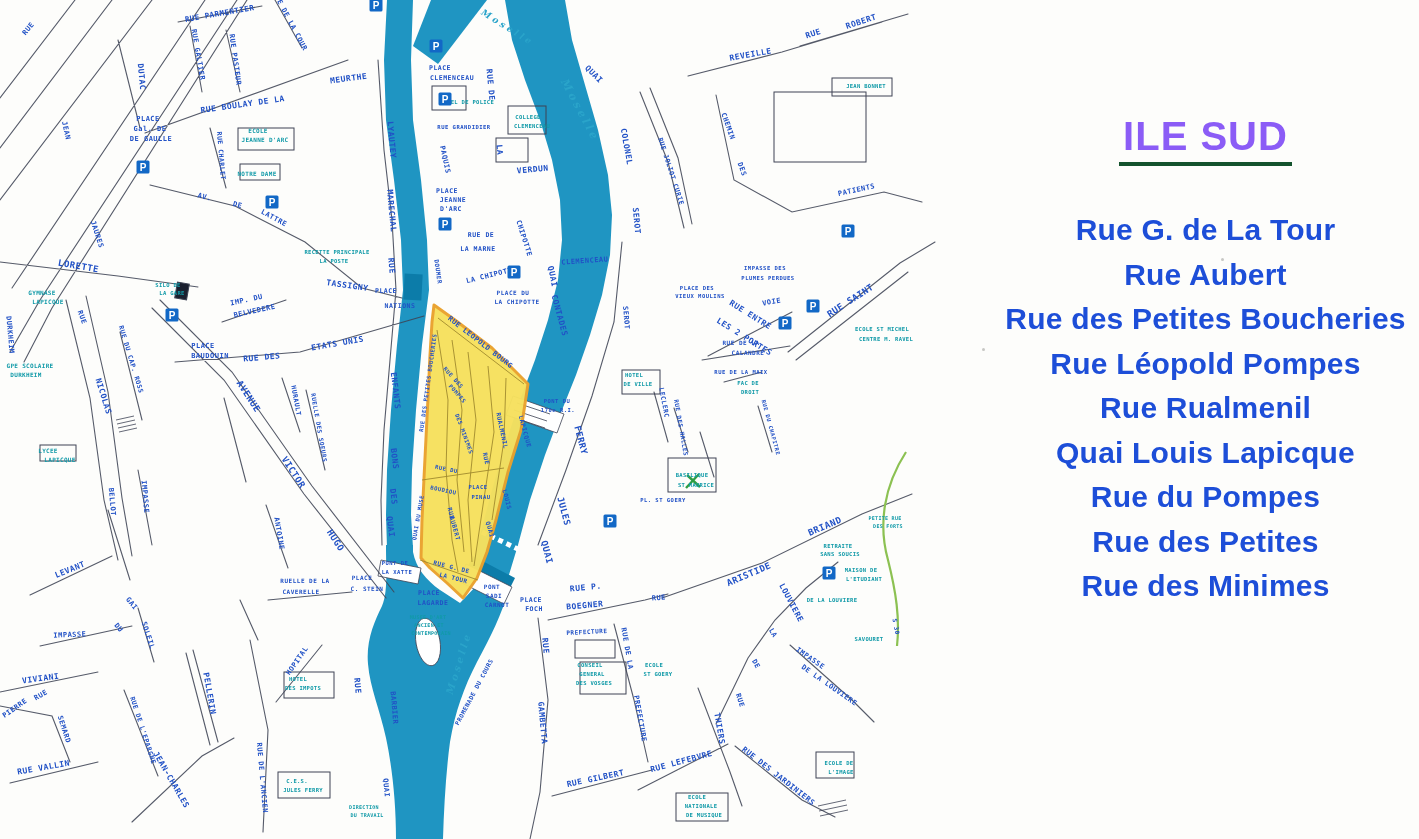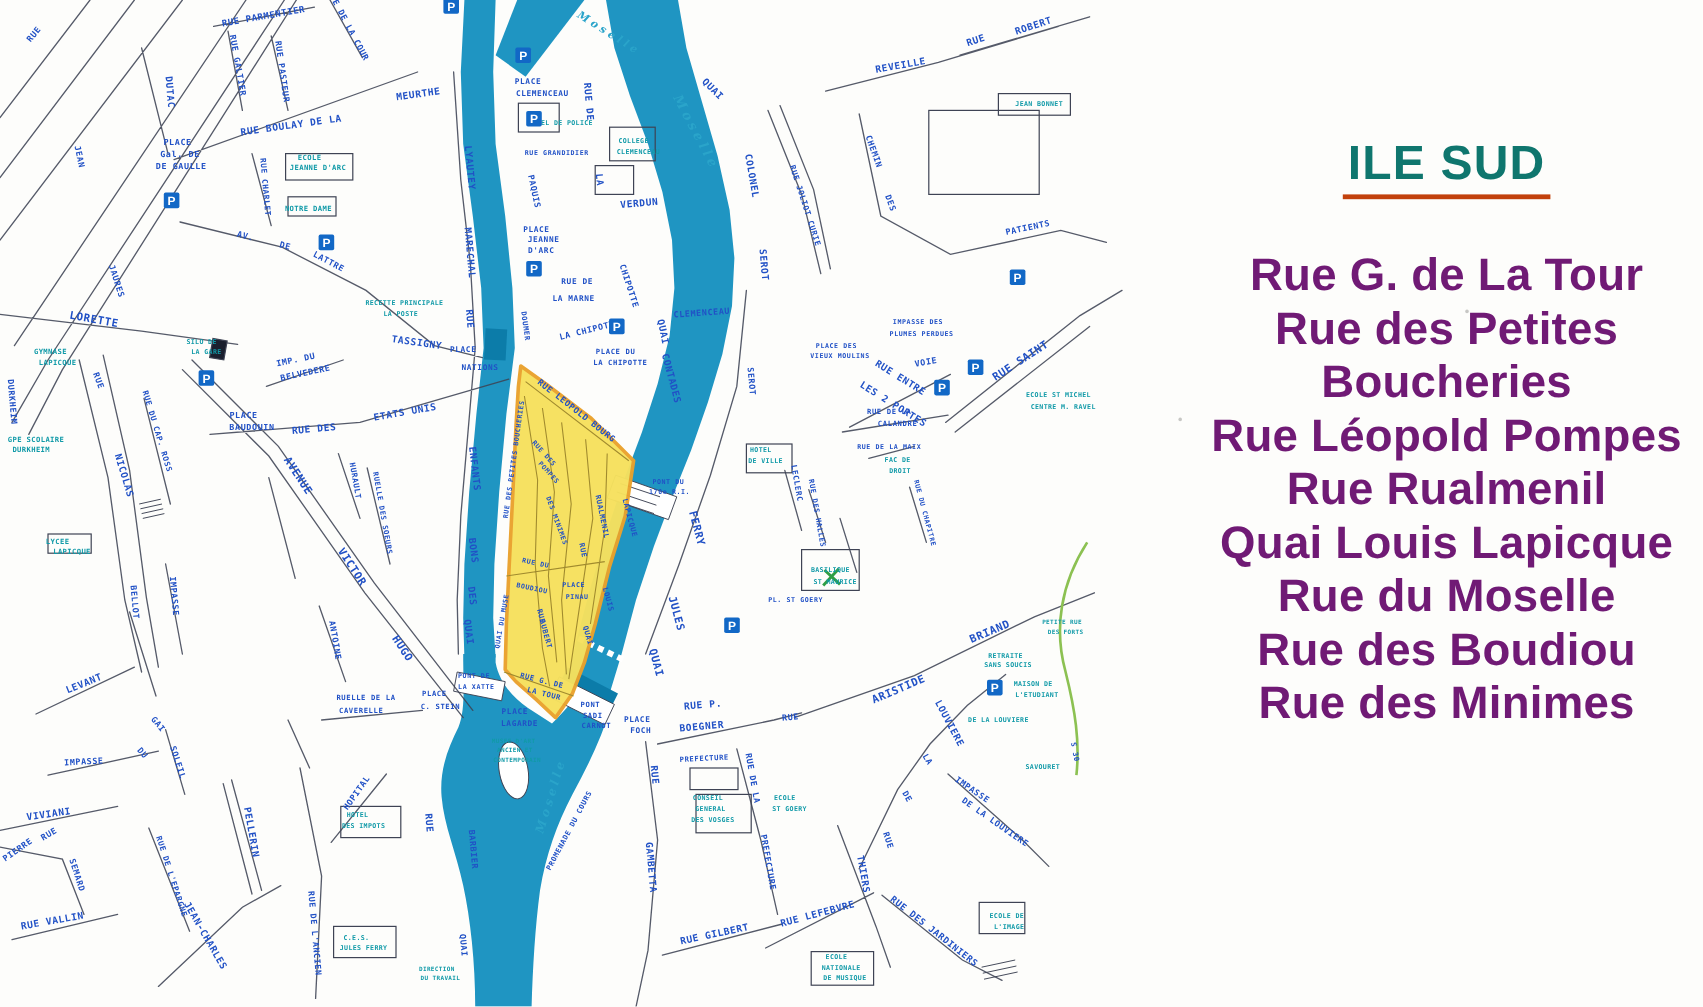--- a/index.html
+++ b/index.html
@@ -8,22 +8,22 @@
   .map-wrap{position:absolute;left:0;top:0;width:940px;height:839px;background:#fdfdfb;}
   svg{display:block;}
   .lbl-b{font-family:"DejaVu Sans Mono",monospace;font-weight:bold;fill:#2151c6;letter-spacing:.5px;}
   .lbl-t{font-family:"DejaVu Sans Mono",monospace;font-weight:bold;fill:#119aa8;letter-spacing:.3px;}
   .lbl-m{font-family:"DejaVu Serif",serif;font-style:italic;font-weight:bold;fill:#2aa4ca;letter-spacing:3px;}
   .p-ic rect{fill:#1268c6;}
   .p-ic text{fill:#ffffff;font-family:"Liberation Sans",sans-serif;font-weight:bold;font-size:10px;}
   .panel{position:absolute;left:940px;top:0;width:479px;height:839px;box-sizing:border-box;
          padding-left:52px;text-align:center;background:#fdfdfb;}
   .panel-title{display:inline-block;margin-top:114px;font-size:40px;font-weight:bold;
-         letter-spacing:1px;color:#0f766e;border-bottom:4px solid #c2410c;padding:0 4px 3px;}
-  .street-list{margin-top:42px;font-size:38px;font-weight:bold;color:#701a75;
+         letter-spacing:1px;color:#8b5cf6;border-bottom:4px solid #14532d;padding:0 4px 3px;}
+  .street-list{margin-top:42px;font-size:30px;font-weight:bold;color:#1d4ed8;
          line-height:44.5px;letter-spacing:.2px;}
   .speck{position:absolute;width:3px;height:3px;border-radius:50%;background:#9a9a98;opacity:.55;}
 </style>
 </head>
 <body>
 
 <div class="page">
   <div class="map-wrap">
     <svg width="940" height="839" viewBox="0 0 940 839" xmlns="http://www.w3.org/2000/svg">
 
@@ -391,25 +391,26 @@
             <text text-anchor="middle" y="3.8">P</text>
           </g>
         </g>
     </svg>
   </div>
 
   <div class="panel">
     <div class="panel-title">ILE SUD</div>
     <div class="street-list" id="street-list">
         <div>Rue G. de La Tour</div>
+        <div>Rue Aubert</div>
         <div>Rue des Petites Boucheries</div>
         <div>Rue Léopold Pompes</div>
         <div>Rue Rualmenil</div>
         <div>Quai Louis Lapicque</div>
-        <div>Rue du Moselle</div>
-        <div>Rue des Boudiou</div>
+        <div>Rue du Pompes</div>
+        <div>Rue des Petites</div>
         <div>Rue des Minimes</div>
       </div>
   </div>
 
   <div class="speck" style="left:1221px;top:258px"></div>
   <div class="speck" style="left:982px;top:348px"></div>
 </div>
 
 </body></html>

